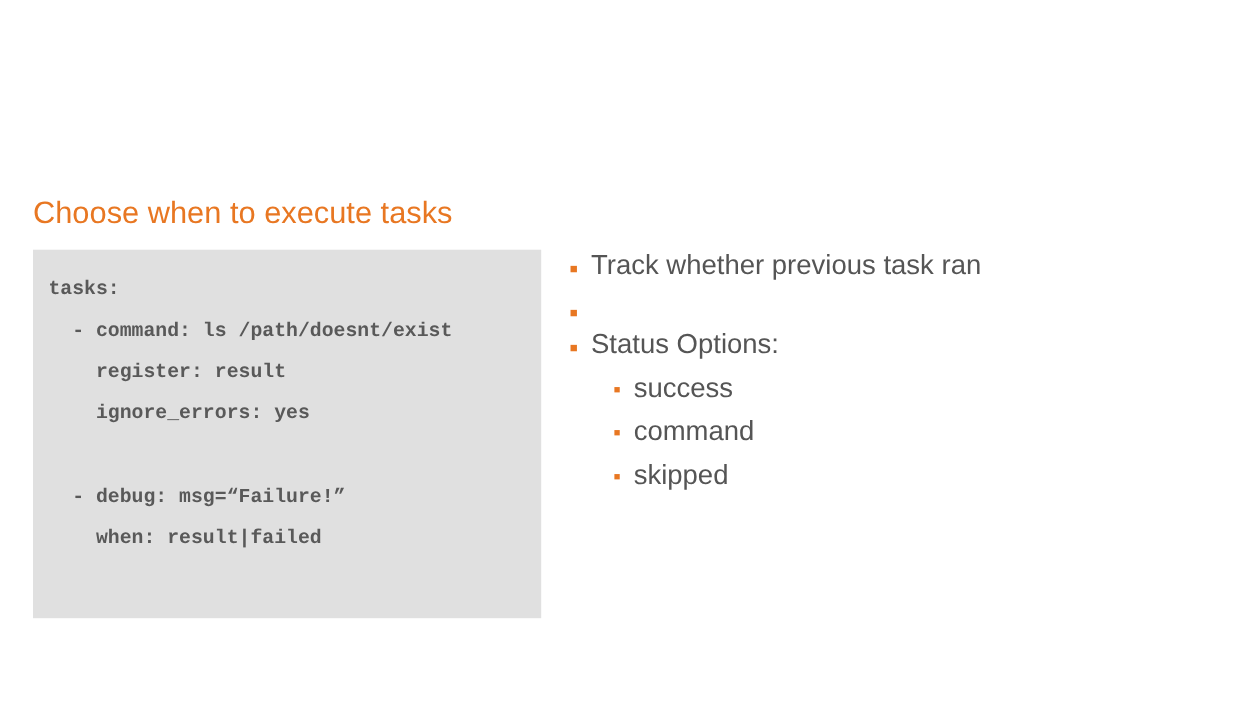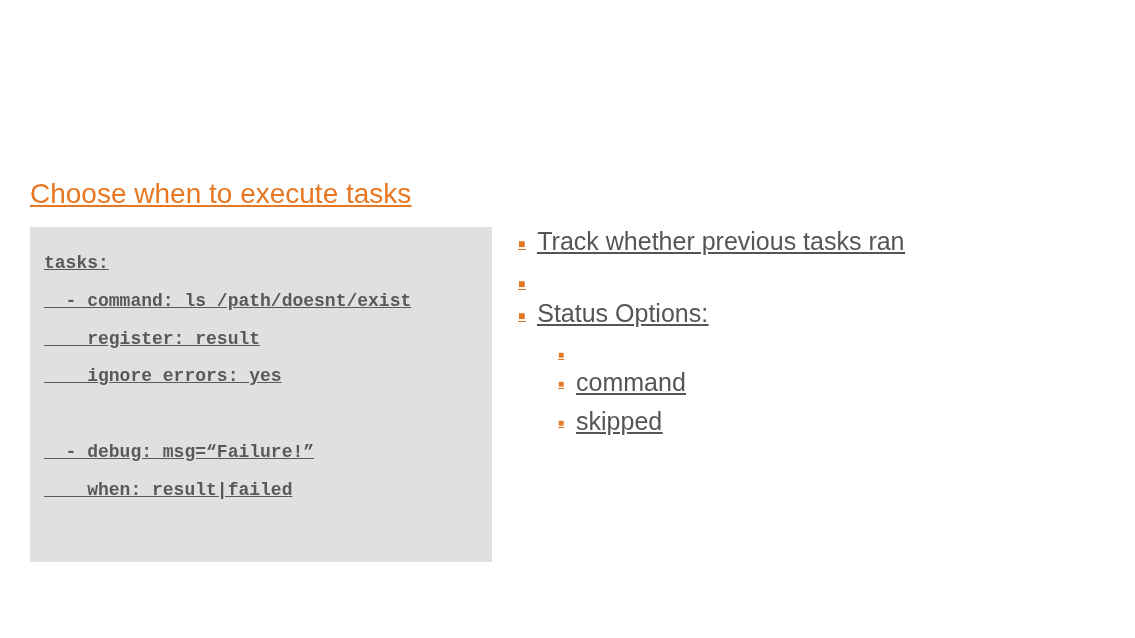--- a/index.html
+++ b/index.html
@@ -1,19 +1,18 @@
 <!DOCTYPE html>
 <html><head>
   <meta charset="utf-8">
   <style>
     * {
       margin: 0;
       padding: 0;
       box-sizing: border-box;
-      text-decoration: underline;
     }
     body {
       font-family: 'Segoe UI', 'Helvetica Neue', Arial, sans-serif;
       background: #ffffff;
       width: 1135px;
       height: 638px;
       position: relative;
     }
     .slide-title {
       color: #e87722;
@@ -82,31 +81,32 @@
   - command: ls /path/doesnt/exist
     register: result
     ignore_errors: yes
 
   - debug: msg=“Failure!”
     when: result|failed</div>
 
 <div class="bullet-list">
   <div class="bullet-item level-1">
     <span class="bullet-marker">■</span>
-    <span class="bullet-text">Track whether previous tasks ran</span>
+    <span class="bullet-text">Track whether previous task ran</span>
   </div>
   <div class="bullet-item level-1">
     <span class="bullet-marker">■</span>
   </div>
   <div class="bullet-item level-1">
     <span class="bullet-marker">■</span>
     <span class="bullet-text">Status Options:</span>
   </div>
   <div class="bullet-item level-2">
     <span class="bullet-marker">■</span>
+    <span class="bullet-text">success</span>
   </div>
   <div class="bullet-item level-2">
     <span class="bullet-marker">■</span>
     <span class="bullet-text">command</span>
   </div>
   <div class="bullet-item level-2">
     <span class="bullet-marker">■</span>
     <span class="bullet-text">skipped</span>
   </div>
 </div>

